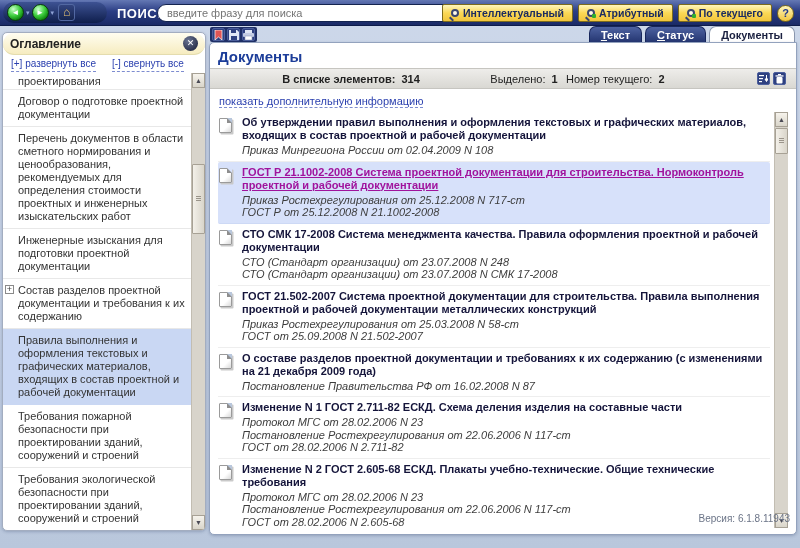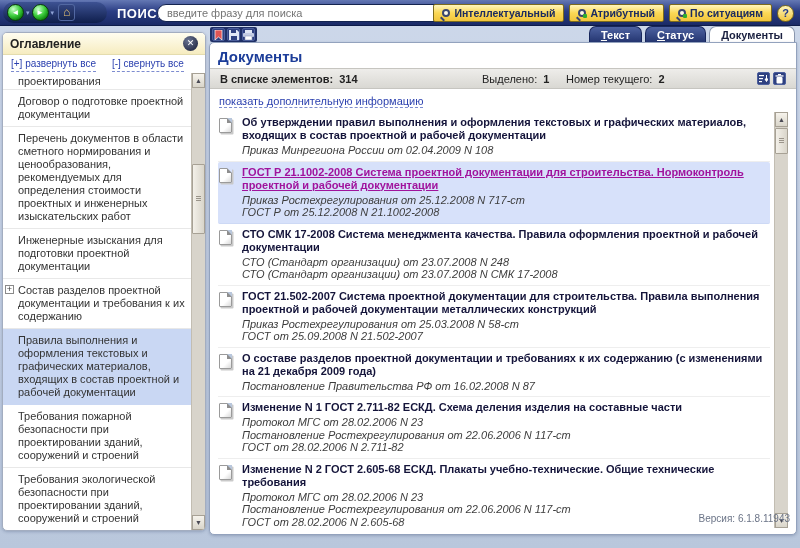--- a/index.html
+++ b/index.html
@@ -58,21 +58,21 @@
     border-bottom:none; color:#fff; font-size:11px; font-weight:bold; cursor:pointer; }
   .tab .tab-label { display:block; }
   .tab .tab-label::first-letter { text-decoration:underline; }
   .tab.active { background:#fff; color:#1a2040; border-color:#8a96ad; }
 
   
   .toc-panel { position:absolute; left:2px; top:32px; width:204px; height:499px;
     background:#fff; border:1px solid #a3adc0; border-radius:5px; overflow:hidden;
     box-shadow:0 1px 3px rgba(30,50,90,.25); display:flex; flex-direction:column; }
   .toc-header { height:22px; flex:0 0 22px; background:linear-gradient(#fffdf0,#f6ecc0);
-    border-bottom:1px solid #e4dcae; display:flex; align-items:center; padding:0 7px; }
+    border-bottom:1px solid #e4dcae; display:flex; align-items:center; padding:0 7px;border-radius:11px; }
   .toc-title { font-size:12px; font-weight:bold; color:#222; flex:1; }
   .toc-close { width:15px; height:15px; border-radius:50%;
     background:radial-gradient(circle at 35% 30%, #6a7492, #2e3550 70%);
     color:#fff; font-size:9px; line-height:15px; text-align:center;
     font-weight:bold; cursor:pointer; }
   .toc-links { flex:0 0 18px; display:flex; justify-content:flex-start; gap:16px;
     padding:3px 8px 1px; font-size:10px; }
   .toc-link { color:#2a3fae; cursor:pointer; border-bottom:1px dashed #7d8cd0;
     white-space:nowrap; }
   .toc-body { flex:1; display:flex; overflow:hidden; }
@@ -103,21 +103,21 @@
   .doc-panel { position:absolute; left:209px; top:42px; width:588px; height:493px;
     background:#fff; border:1px solid #93a2bd; border-radius:5px 0 5px 5px;
     box-shadow:0 1px 3px rgba(30,50,90,.25); padding:3px 8px 6px;
     display:flex; flex-direction:column; overflow:hidden; }
   .doc-heading { font-size:15px; font-weight:bold; color:#1c3d99; margin:2px 0 3px; }
   .infobar { margin:0 -8px; padding:3px 10px; flex:0 0 auto;
     background:linear-gradient(#eeedea,#d9d8d3); border-top:1px solid #c6c5c0;
     border-bottom:1px solid #c6c5c0; display:flex; align-items:center; font-size:11px;
     color:#222; }
   .infobar-stats { display:flex; flex:1; align-items:center; }
-  .stat { display:flex; gap:6px; white-space:nowrap; }
+  .stat { display:flex; gap:6px; white-space:nowrap;justify-content:center; }
   .stat .v { font-weight:bold; }
   .stat.strong .l { font-weight:bold; }
   .stat:nth-child(1) { width:262px; }
   .stat:nth-child(2) { width:84px; }
   .infobar-icons { margin-left:auto; display:flex; gap:3px; }
   .more-link { margin:6px 1px 4px; align-self:flex-start; font-size:11px;
     color:#2a3fae; border-bottom:1px dashed #7d8cd0; cursor:pointer; }
   .doclist { flex:1; display:flex; overflow:hidden; }
   .doc-rows { flex:1; overflow:hidden; padding-right:4px; }
   .doc-row { display:flex; gap:7px; padding:4px 2px 4px 1px;
@@ -157,21 +157,21 @@
         <div class="sbtn">
     <span class="mag"></span>
     <span class="lbl">Интеллектуальный</span>
   </div>
         <div class="sbtn plus">
     <span class="mag"></span>
     <span class="lbl">Атрибутный</span>
   </div>
         <div class="sbtn plus">
     <span class="mag"></span>
-    <span class="lbl">По ситуациям</span>
+    <span class="lbl">По текущего</span>
   </div>
         <div class="helpbtn">?</div>
       </div>
   </div>
 
   <div class="iconbox">
     <div class="tool-ic">
       <svg width="9" height="10" viewBox="0 0 9 10">
           <path d="M1 0h7v10L4.5 7 1 10z" fill="#e05555" stroke="#fff" stroke-width="0.7"></path>
         </svg>

